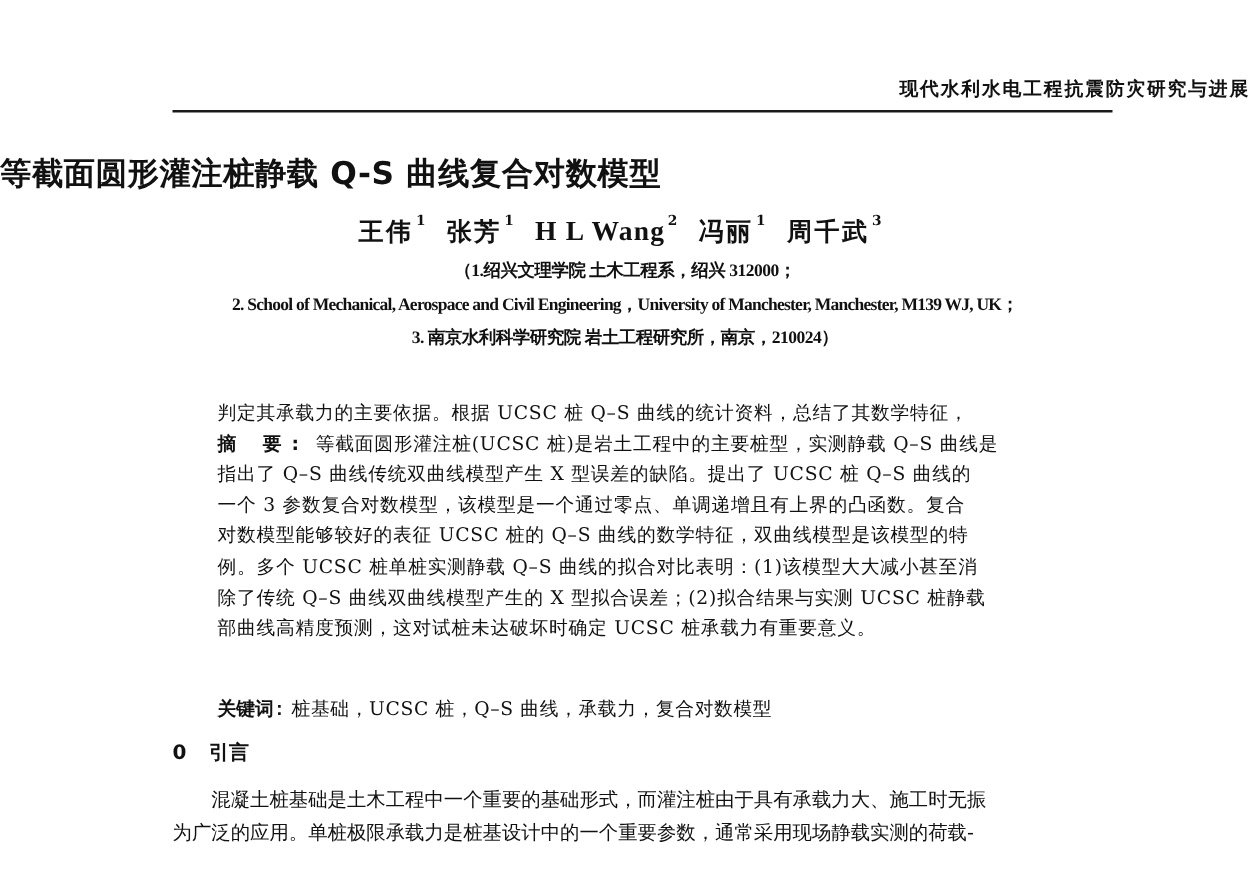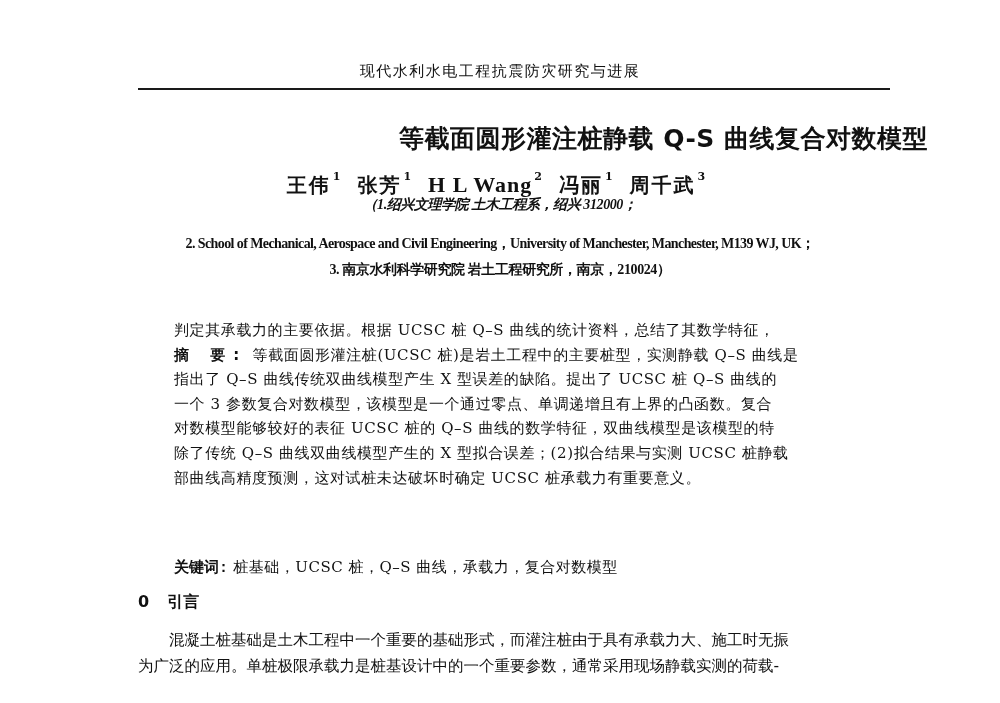--- a/index.html
+++ b/index.html
@@ -1,24 +1,24 @@
 <!DOCTYPE html>
 <html><head>
 <meta charset="utf-8">
 <style>
   html, body { margin:0; padding:0; background:#ffffff; }
   body { width:1000px; height:703px; position:relative; overflow:hidden; color:#111; font-family:"DejaVu Serif", serif; }
   .abs { position:absolute; white-space:nowrap; }
-  .running-head { left:0; width:1000px; top:62px; text-align:center; font-size:15px; letter-spacing:1.5px; font-weight:normal; }
+  .running-head { left:0; width:1000px; top:62px; text-align:right; font-size:15px; letter-spacing:1.5px; font-weight:bold; }
   .rule { left:138px; top:88px; width:752px; height:2px; background:#1a1a1a; }
-  .title { left:0; width:928px; top:122px; text-align:right; font-family:"DejaVu Sans", sans-serif; font-weight:bold; font-size:25px; letter-spacing:0.5px; }
+  .title { left:0; width:928px; top:122px; text-align:left; font-family:"DejaVu Sans", sans-serif; font-weight:bold; font-size:25px; letter-spacing:0.5px; }
   .authors { left:0; width:1000px; top:172px; text-align:center; font-size:20px; font-weight:bold; letter-spacing:2px; }
   .authors sup { font-size:11px; vertical-align:top; position:relative; top:-2px; margin-left:2px; margin-right:8px; letter-spacing:0; }
   .aff { left:0; width:1000px; text-align:center; font-family:"Liberation Serif", serif; font-weight:bold; font-size:14px; letter-spacing:-0.4px; }
-  .aff1 { top:196px;font-style:italic; }
+  .aff1 { top:208px; }
   .aff2 { top:235px; font-size:14px; letter-spacing:-0.6px; }
   .aff3 { top:261px;text-align:center; }
   .abstract { left:174px; top:318px; width:680px; font-size:15px; line-height:24.6px; white-space:normal; text-align:justify; font-family:"DejaVu Serif", serif; letter-spacing:0.6px; }
   .abstract .lbl { font-family:"DejaVu Sans", sans-serif; font-weight:bold; letter-spacing:8px; }
   .abs-line { display:block; white-space:nowrap; }
   .keywords { left:174px; top:558px; font-size:15px; letter-spacing:0.5px; }
   .keywords .lbl { font-family:Liberation Mono, monospace; font-weight:bold; letter-spacing:0;margin-top:12px; }
   .section { left:138px; top:592px; font-family:"DejaVu Sans", sans-serif; font-weight:bold; font-size:16px; }
   .section .num { margin-right:18px; }
   .body-text { left:138px; top:627px; width:752px; font-family:"DejaVu Sans", sans-serif; font-size:15.5px; line-height:26px; white-space:normal; }
@@ -44,20 +44,21 @@
 <div class="abs aff aff1">（1.绍兴文理学院 土木工程系，绍兴 312000；</div>
 <div class="abs aff aff2">2. School of Mechanical, Aerospace and Civil Engineering，University of Manchester, Manchester, M139 WJ, UK；</div>
 <div class="abs aff aff3">3. 南京水利科学研究院 岩土工程研究所，南京，210024）</div>
 
 <div class="abs abstract">
   <span class="abs-line">判定其承载力的主要依据。根据 UCSC 桩 Q–S 曲线的统计资料，总结了其数学特征，</span>
   <span class="abs-line"><span class="lbl">摘 要:</span> <span>等截面圆形灌注桩(UCSC 桩)是岩土工程中的主要桩型，实测静载 Q–S 曲线是</span></span>
   <span class="abs-line">指出了 Q–S 曲线传统双曲线模型产生 X 型误差的缺陷。提出了 UCSC 桩 Q–S 曲线的</span>
   <span class="abs-line">一个 3 参数复合对数模型，该模型是一个通过零点、单调递增且有上界的凸函数。复合</span>
   <span class="abs-line">对数模型能够较好的表征 UCSC 桩的 Q–S 曲线的数学特征，双曲线模型是该模型的特</span>
+  <span class="abs-line">例。多个 UCSC 桩单桩实测静载 Q–S 曲线的拟合对比表明：(1)该模型大大减小甚至消</span>
   <span class="abs-line">除了传统 Q–S 曲线双曲线模型产生的 X 型拟合误差；(2)拟合结果与实测 UCSC 桩静载</span>
   <span class="abs-line">部曲线高精度预测，这对试桩未达破坏时确定 UCSC 桩承载力有重要意义。</span>
 </div>
 
 <div class="abs keywords">
   <span class="lbl">关键词:</span>
   <span>桩基础，UCSC 桩，Q–S 曲线，承载力，复合对数模型</span>
 </div>
 
 <div class="abs section">

